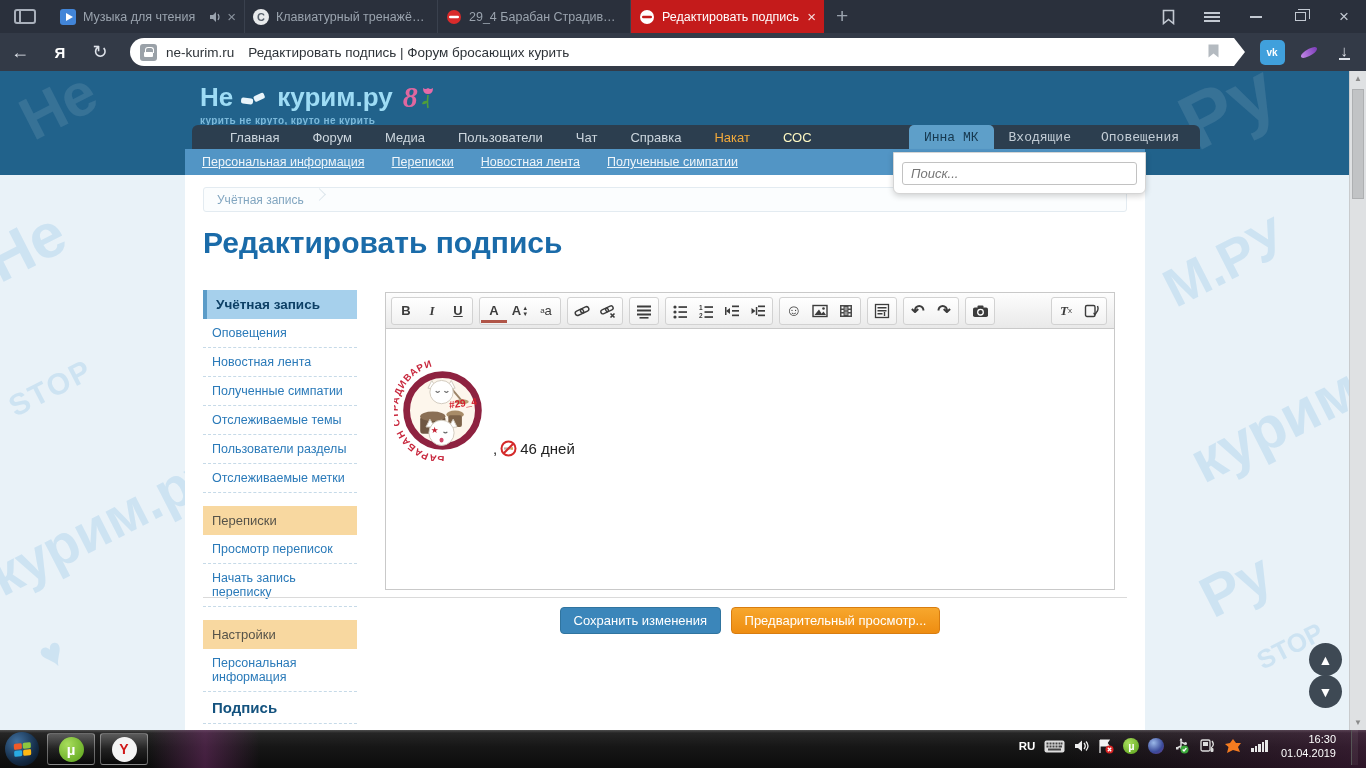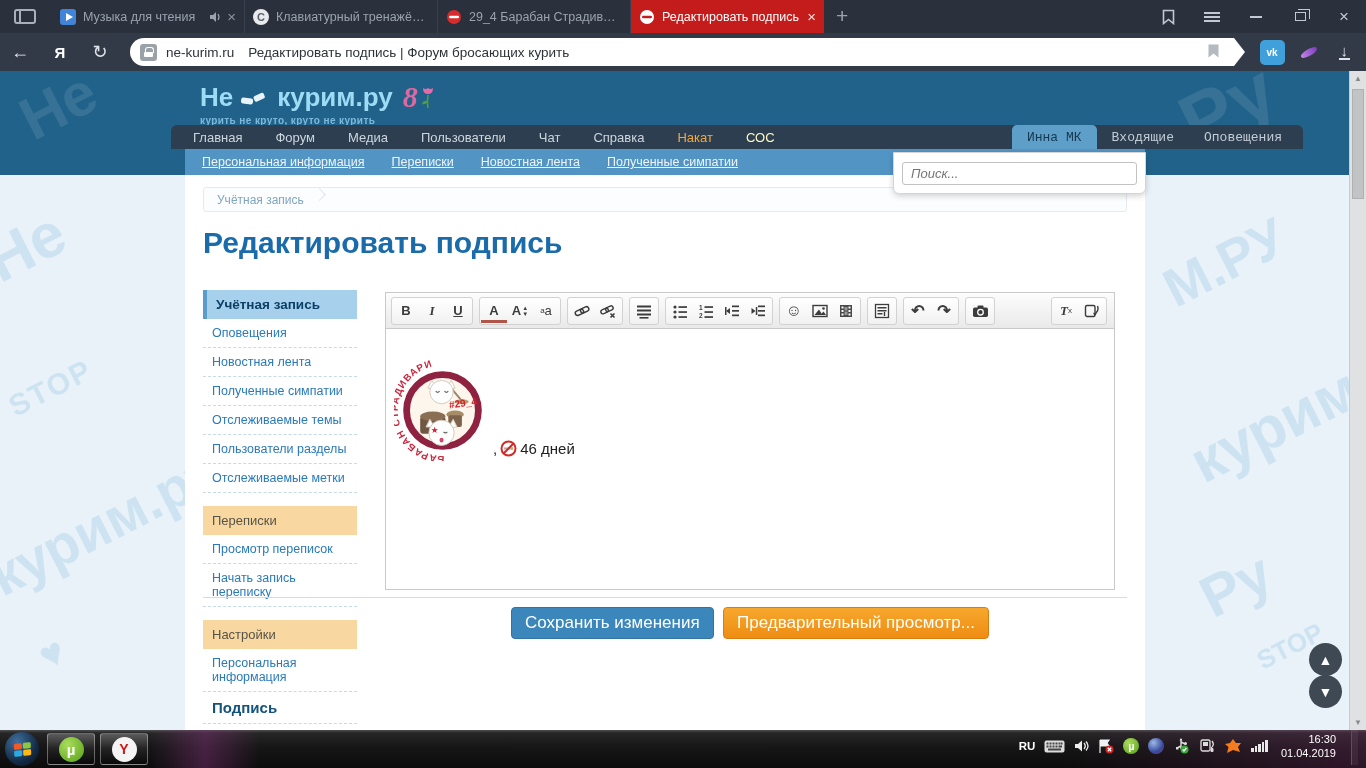--- a/index.html
+++ b/index.html
@@ -54,21 +54,21 @@
   .logo { position:absolute; left:200px; top:9px; }
   .logo-line { display:flex; align-items:center; }
   .logo-t1 { color:#9edcf5; font-size:26px; font-weight:bold; }
   .cig { width:26px; height:12px; margin:6px 6px 0 8px; position:relative; transform:rotate(-8deg); }
   .cig::before { content:''; position:absolute; left:0; top:3px; width:12px; height:6px; background:#e9f4fa; border-radius:2px; transform:rotate(14deg); }
   .cig::after { content:''; position:absolute; left:13px; top:1px; width:11px; height:6px; background:#e9f4fa; border-radius:2px; transform:rotate(-16deg); }
   .logo-t2 { color:#9edcf5; font-size:26px; font-weight:bold; margin-left:4px; }
   .logo-8 { color:#e0679f; font-size:30px; font-style:italic; font-weight:bold; margin-left:10px; font-family:"Liberation Serif", serif; }
   .logo-tag { color:#7cb9da; font-size:10px; font-weight:bold; letter-spacing:.4px; margin-top:1px; }
 
-  #mainnav { position:absolute; left:171px; top:54px; width:1132px; height:24px; background:#2c3e4f; border-radius:6px 6px 0 0; display:flex; align-items:center; padding-left:22px; z-index:2; }
+  #mainnav { position:absolute; left:192px; top:54px; width:1008px; height:24px; background:#2c3e4f; border-radius:6px 6px 0 0; display:flex; align-items:center; padding-left:38px; z-index:2; }
   .nav-item { color:#ccd6de; font-size:13px; margin-right:33px; }
   #usertabs { position:absolute; right:6px; top:0; height:24px; display:flex;font-family:Liberation Mono, monospace; }
   .utab { height:24px; display:flex; align-items:center; padding:0 15px; color:#c3cdd6; font-size:13px; border-radius:5px 5px 0 0; }
   .utab.active { background:#5e9fc9; color:#16384f; }
 
   #subnav { position:absolute; left:185px; top:78px; width:960px; height:26px; background:#5295c5; display:flex; align-items:center; padding-left:17px; z-index:1; }
   .sub-item { color:#eef5fa; font-size:12.5px; margin-right:27px; text-decoration:underline; }
 
   #searchpanel { position:absolute; left:893px; top:81px; width:253px; height:42px; background:#fff; border:1px solid #d5d5d5; border-radius:0 0 6px 6px; box-shadow:0 2px 6px rgba(0,0,0,.18); z-index:3; padding:9px 8px; }
   #searchpanel input { width:100%; height:23px; border:1px solid #c2c2c2; border-radius:3px; padding:0 8px; font-style:italic; font-size:13px; color:#9a9a9a; font-family:"Liberation Sans", sans-serif; outline:none; }
@@ -94,21 +94,21 @@
   .tb { width:26px; height:24px; display:flex; align-items:center; justify-content:center; color:#3c3c3c; font-size:13px; }
   .tb svg { display:block; }
   .grp-last { margin-left:auto; margin-right:2px; }
   .ed-content { height:260px; background:#fff; padding:10px 8px; display:flex; align-items:flex-end; justify-content:flex-start; }
   .sig-row { display:flex; align-items:flex-end; margin-bottom:118px; }
   .badge { width:97px; height:101px; }
   .sig-text { display:flex; align-items:center; font-size:15px; color:#222; margin-left:2px; padding-bottom:4px; gap:2px; }
 
   .divider { position:absolute; left:18px; top:422px; width:924px; border-top:1px solid #dadada; }
   .btnrow { position:absolute; left:200px; top:432px; width:730px; text-align:center; }
-  .btn { display:inline-block; font-size:17px; color:#fff; padding:5px 13px; border-radius:4px; }
+  .btn { display:inline-block; font-size:13px; color:#fff; padding:5px 13px; border-radius:4px; }
   .btn-save { background:#3b86ba; border:1px solid #30749f; margin-right:5px; }
   .btn-preview { background:linear-gradient(#f7a72d,#ee8d11); border:1px solid #d87d10; }
 
   .scrollfab { position:absolute; right:24px; width:33px; height:33px; border-radius:50%; background:#3e4954; color:#fff; display:flex; align-items:center; justify-content:center; font-size:14px; z-index:4; }
   #fab-up { top:572px; } #fab-down { top:604px; }
 
   
   #scrollbar { position:absolute; right:0; top:0; width:17px; height:659px; background:#dfe1e3; border-left:1px solid #c9cbcd; z-index:5; }
   .sb-arrow { position:absolute; left:0; width:16px; text-align:center; color:#8a8a8a; font-size:8px; }
   .sb-thumb { position:absolute; left:2px; top:18px; width:12px; height:110px; background:#c1c3c5; border:1px solid #aeb0b2; }

